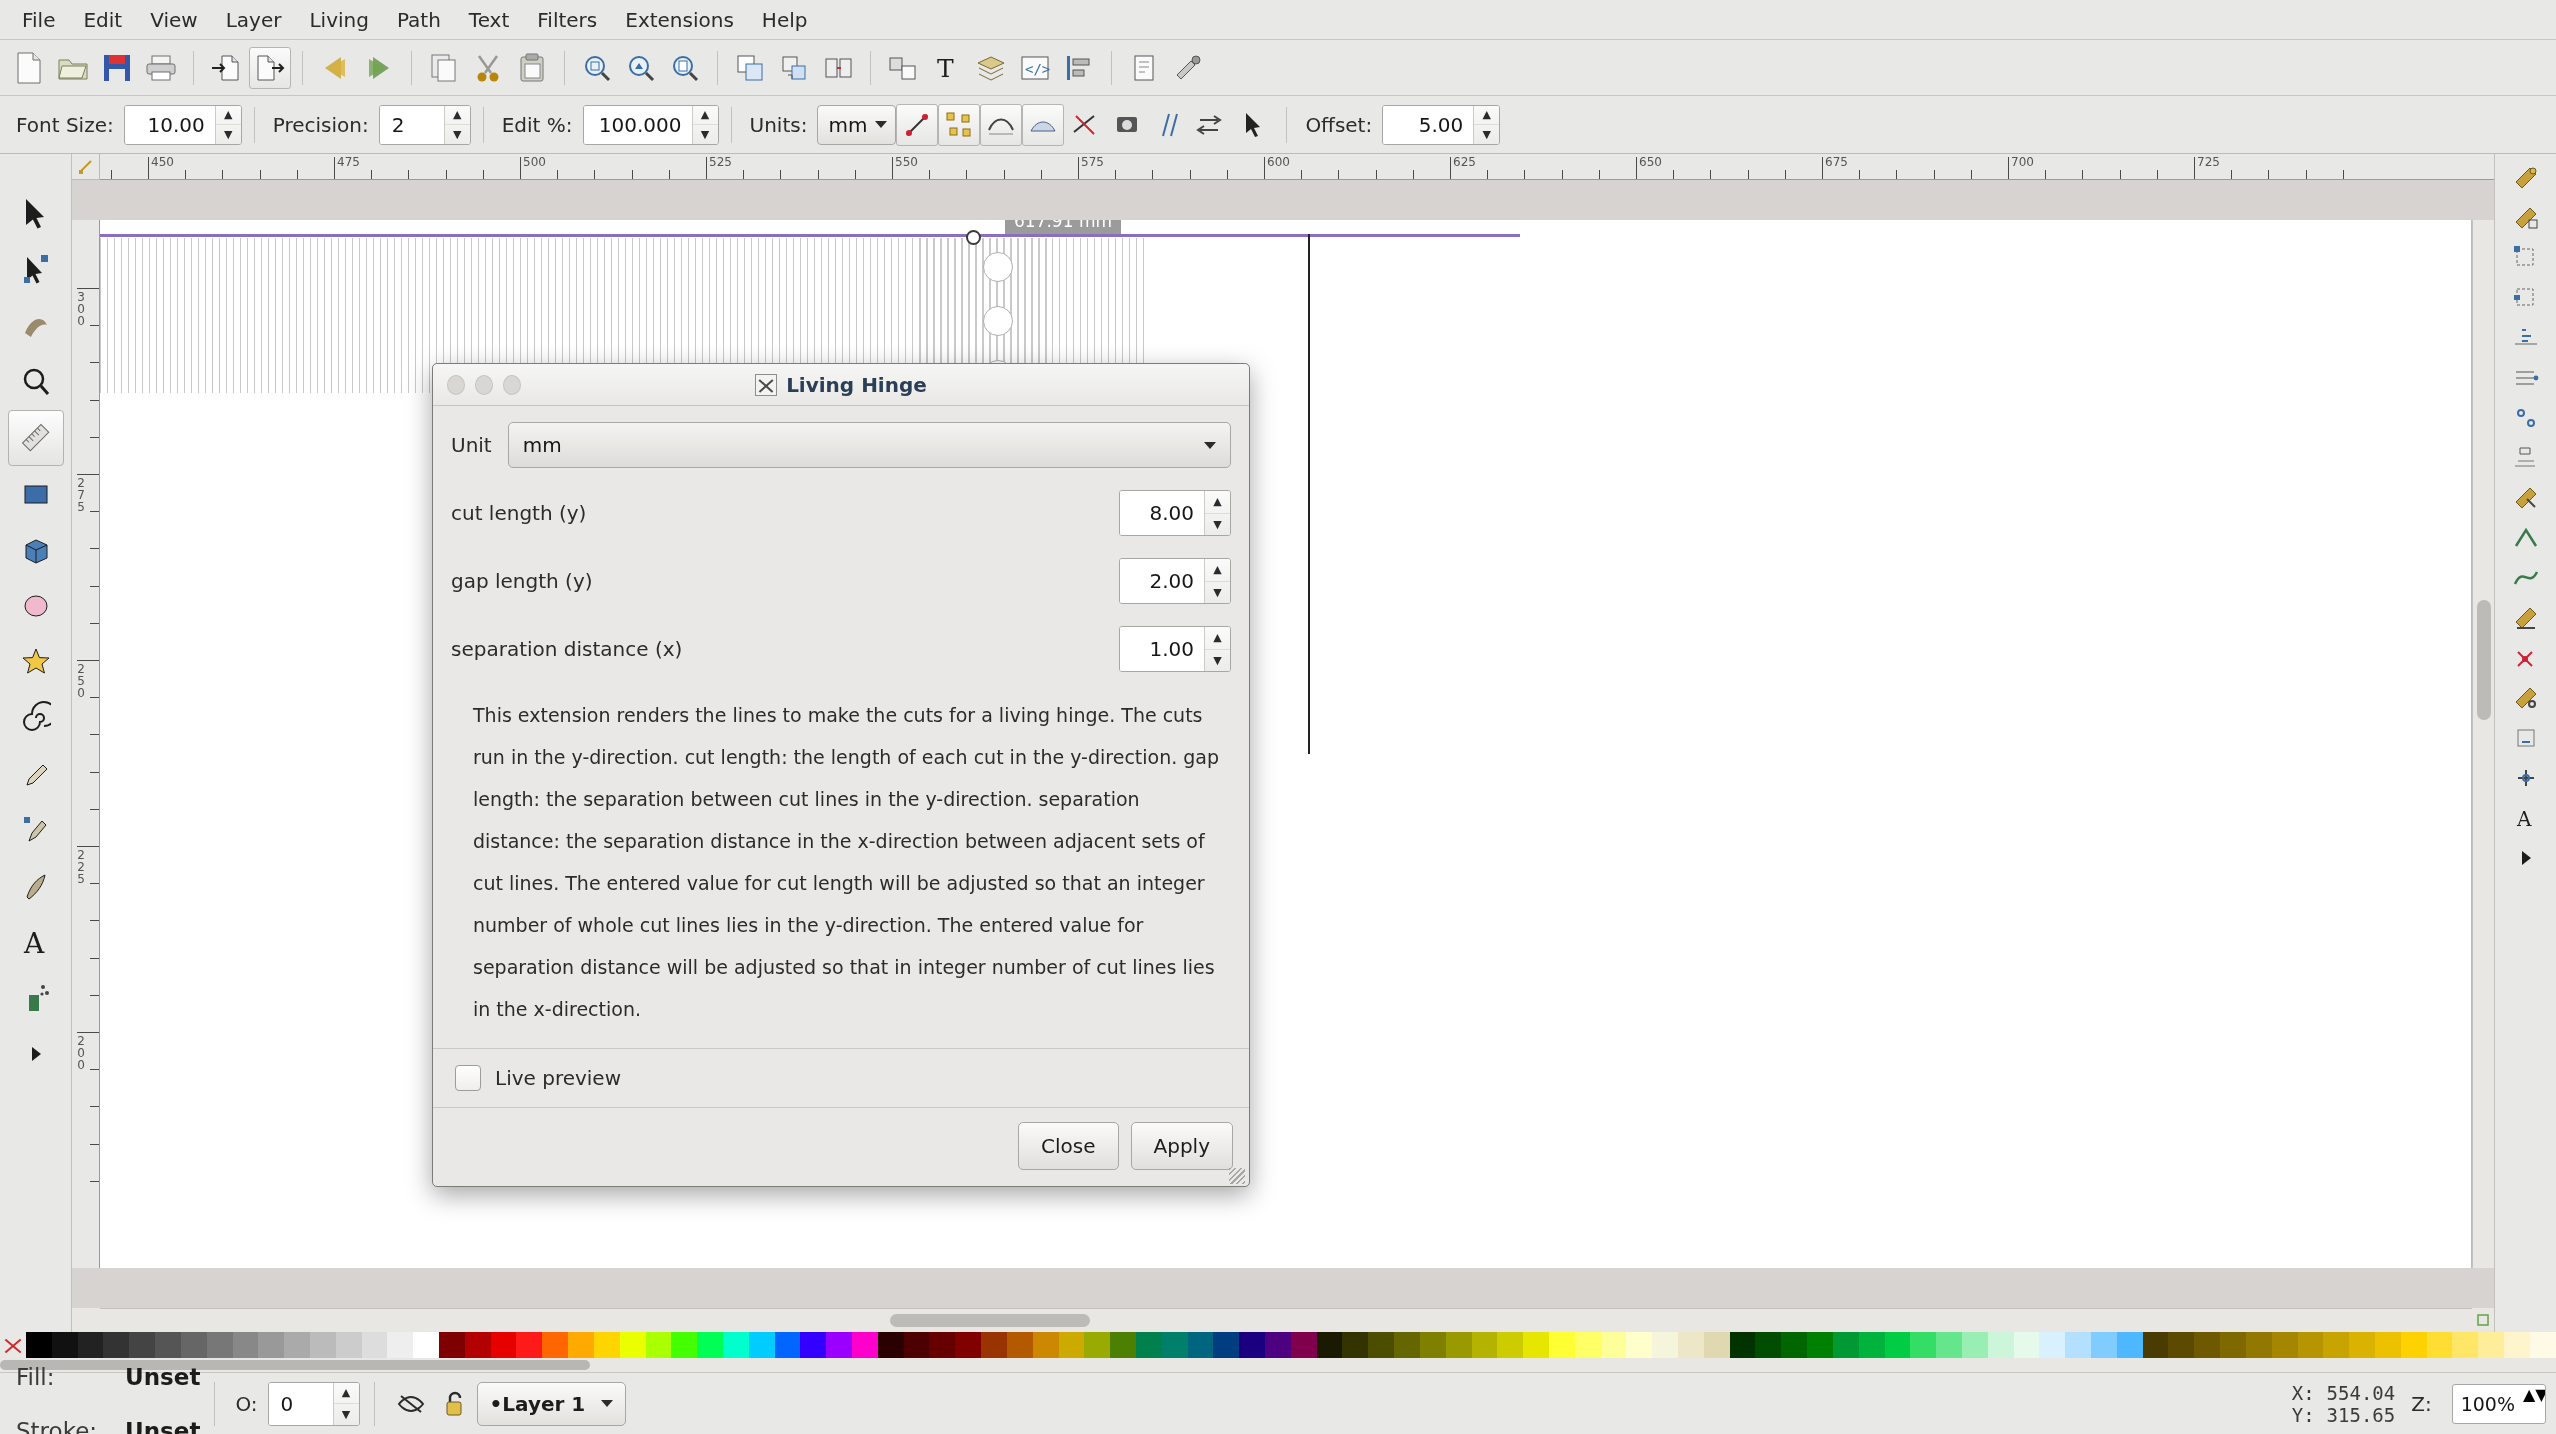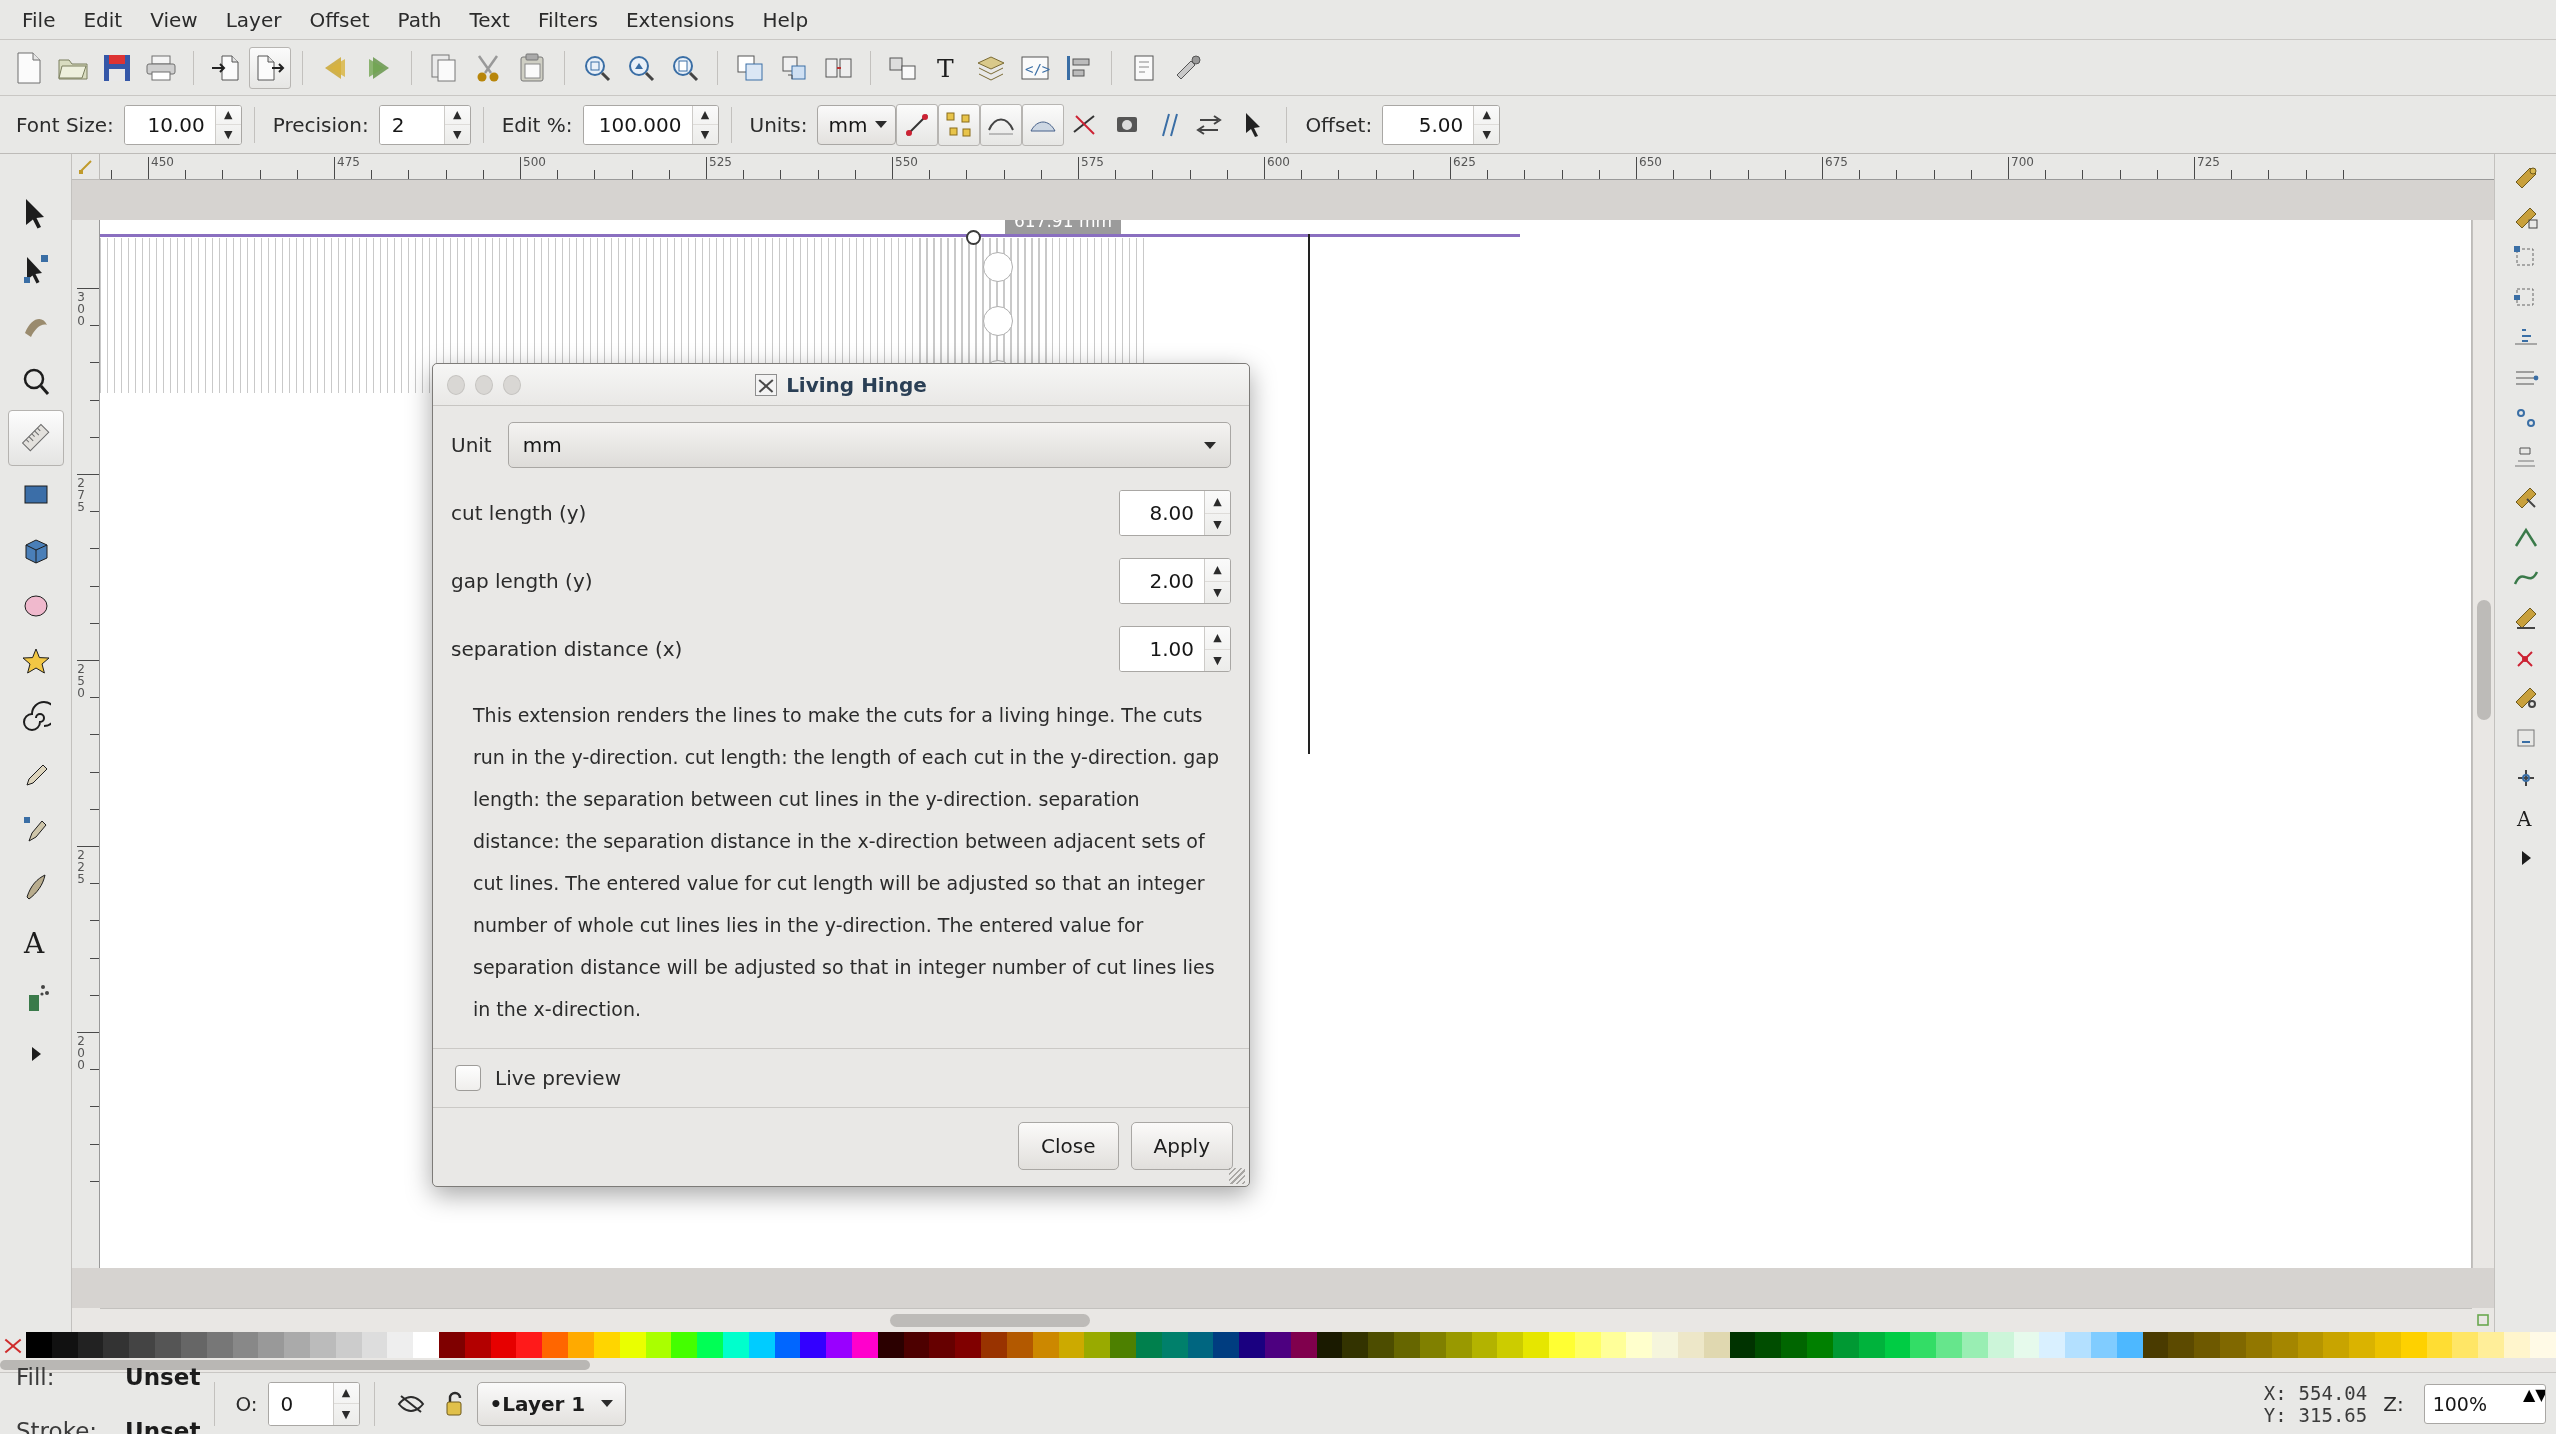--- a/index.html
+++ b/index.html
@@ -187,21 +187,21 @@
   .fillstroke .v { font-weight: bold; color: #1c1c1c; }
   .st-sep { width: 1px; height: 44px; background: #c3c1be; margin: 0 14px; }
   .layer-combo {
     height: 44px; display: flex; align-items: center; gap: 16px; padding: 0 12px;
     border: 1px solid #a9a7a4; border-radius: 5px; background: linear-gradient(180deg,#fafafa,#e3e1de);
     font-size: 20px; font-weight: bold; color: #1c1c1c;
   }
   .coords { margin-left: auto; display: flex; align-items: center; gap: 16px; }
   .xy { display: grid; grid-template-columns: auto auto; column-gap: 12px; font-family: "DejaVu Sans Mono","Liberation Mono",monospace; font-size: 19px; color: #3b3b3b; }
   .zoombox {
-    display: flex; align-items: stretch; height: 40px; border: 1px solid #a9a7a4; border-radius: 3px; background: #fff; overflow: hidden; gap: 28px;
+    display: flex; align-items: stretch; height: 40px; border: 1px solid #a9a7a4; border-radius: 3px; background: #fff; overflow: hidden;
   }
   .zoombox .val { display: flex; align-items: center; padding: 0 8px; font-size: 19px; color: #161616; }
 
   
   .overlay { position: absolute; inset: 0; pointer-events: none; }
   .dialog {
     position: absolute; left: 432px; top: 363px; width: 818px;
     background: #e9e8e6; border: 1px solid #7d7b78; border-radius: 5px;
     box-shadow: 0 8px 26px rgba(0,0,0,.35); pointer-events: auto;
     display: flex; flex-direction: column;
@@ -251,21 +251,21 @@
 <body>
 
 <div class="app">
 
 
   <div class="menubar">
     <div class="menu-item">File</div>
     <div class="menu-item">Edit</div>
     <div class="menu-item">View</div>
     <div class="menu-item">Layer</div>
-    <div class="menu-item">Offset</div>
+    <div class="menu-item">Living</div>
     <div class="menu-item">Path</div>
     <div class="menu-item">Text</div>
     <div class="menu-item">Filters</div>
     <div class="menu-item">Extensions</div>
     <div class="menu-item">Help</div>
   </div>
 
   <div class="toolbar">
     <div class="tb-btn">
       <svg width="30" height="32" viewBox="0 0 30 32">

